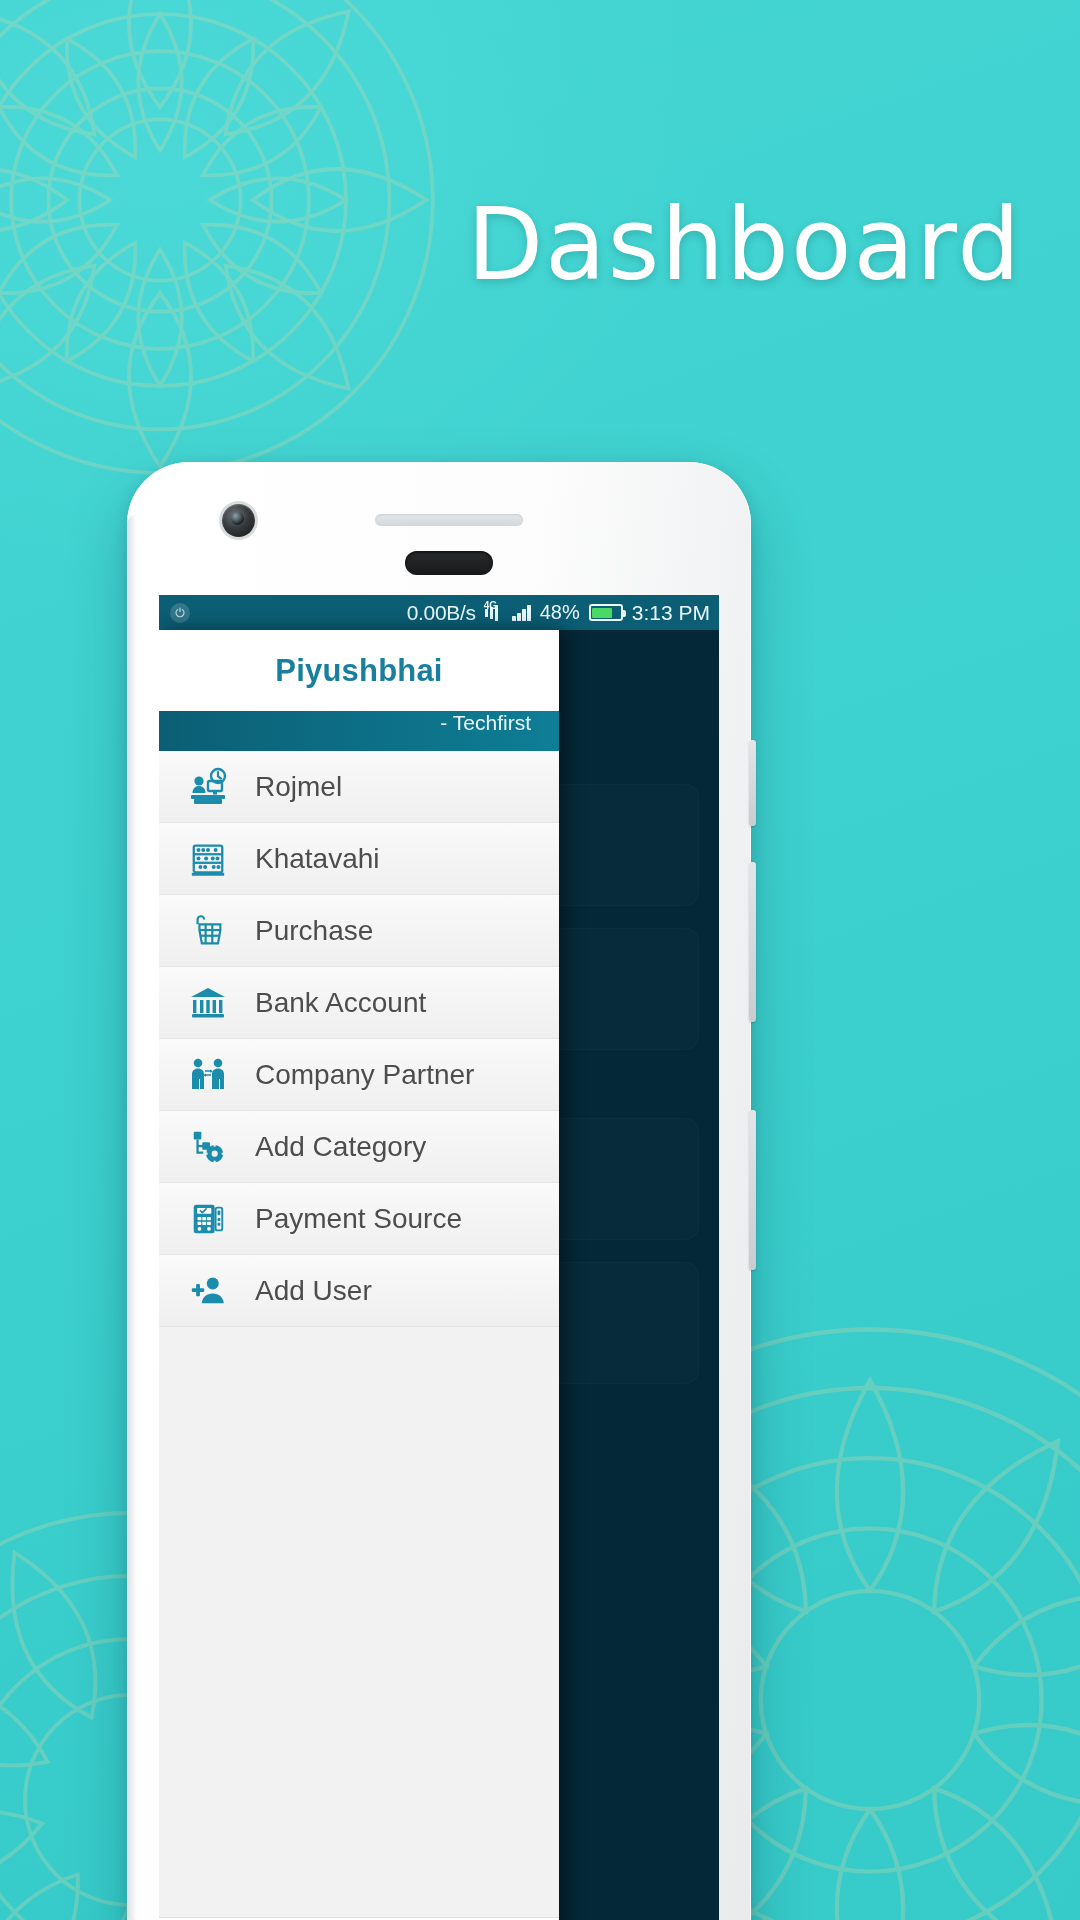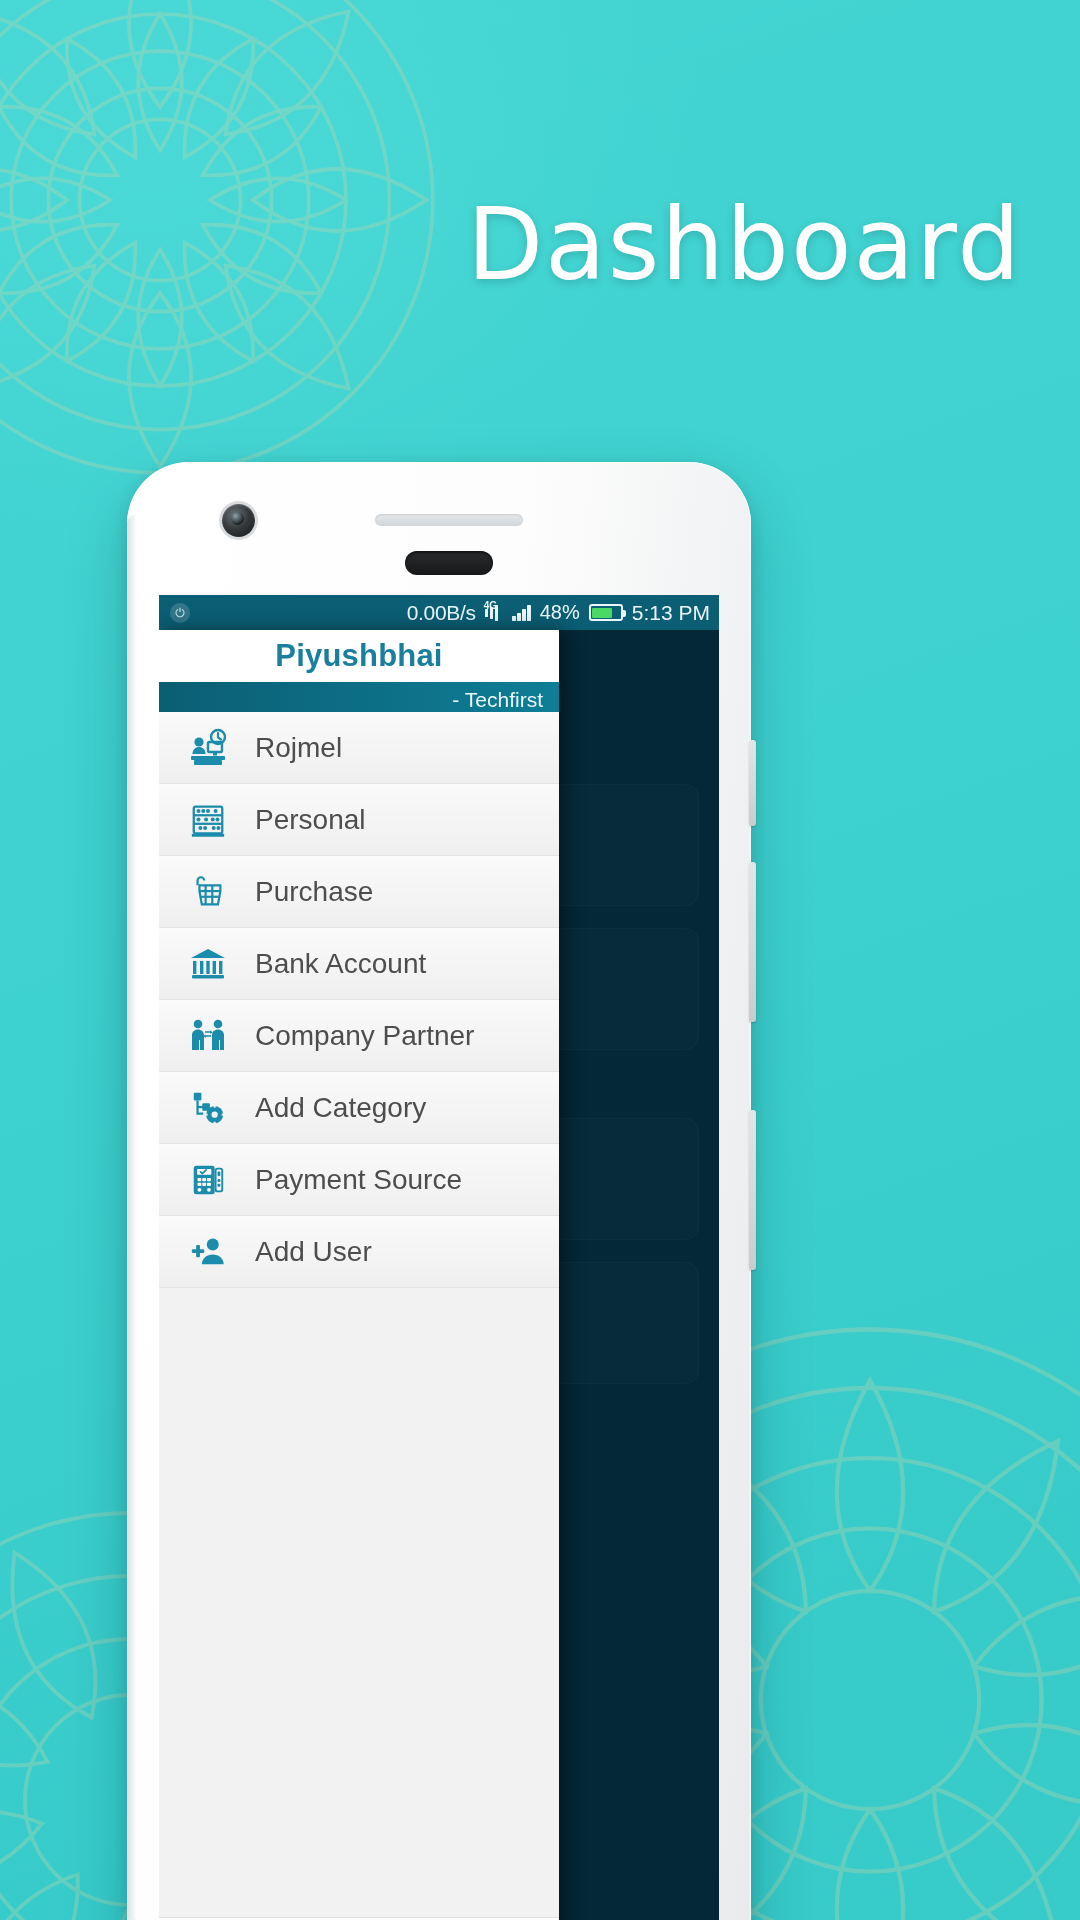--- a/index.html
+++ b/index.html
@@ -110,27 +110,27 @@
   .card .lbl{ font-size:24px;color:#d8eef5;margin-top:4px; }
   .scrim{ position:absolute; inset:0; background:rgba(0,22,32,.58); }
 
   
   .drawer{
     position:absolute; left:0; top:35px; width:400px; bottom:0;
     background:#f2f2f2; display:flex; flex-direction:column;
     box-shadow:6px 0 18px rgba(0,0,0,.45);
   }
   .drawer-head{
-    background:#ffffff; height:52px; display:flex; align-items:center; justify-content:center;
+    background:#ffffff; height:81px; display:flex; align-items:center; justify-content:center;
   }
   .drawer-head .uname{ font-size:31px; font-weight:bold; color:#1a7f9e; letter-spacing:.2px; }
   .drawer-sub{
     background:linear-gradient(90deg,#0b5e74,#0e7e96);
-    height:30px; display:flex; align-items:flex-end; justify-content:flex-end;
-    padding-right:16px; color:#eaf7fb; font-size:21px;
+    height:40px; display:flex; align-items:flex-start; justify-content:flex-end;
+    padding-right:28px; color:#eaf7fb; font-size:21px;
   }
   .menu{ flex:1; overflow:hidden; }
   .mi{
     height:72px; display:flex; align-items:center; padding-left:26px;
     border-bottom:1px solid #e4e4e4;
     background:linear-gradient(180deg,#fafafa,#efefef);
   }
   .mi .ic{ width:46px; height:46px; flex:none; display:flex; align-items:center; justify-content:center; }
   .mi .ic svg{ display:block; }
   .mi .tx{ margin-left:24px; font-size:28px; color:#4d4d4d; white-space:nowrap; }
@@ -259,21 +259,21 @@
         <span class="bars">
             <i></i>
             <i></i>
             <i></i>
             <i></i>
           </span>
         <span>48%</span>
         <span class="batt">
             <i></i>
           </span>
-        <span class="clock">5:13 PM</span>
+        <span class="clock">3:13 PM</span>
       </div>
     </div>
 
     <div class="behind">
       <div class="behind-inner">
         <div class="appbar">
           <div class="back-arrow">
             <svg width="38" height="38" viewBox="0 0 24 24" fill="none" stroke="#ffffff" stroke-width="2" stroke-linecap="round" stroke-linejoin="round">
               <line x1="20" y1="12" x2="5" y2="12"></line>
                 <polyline points="11,19 4,12 11,5"></polyline>
@@ -351,21 +351,21 @@
                 <circle cx="25" cy="19.5" r="2.1"></circle>
                   <circle cx="30" cy="19.5" r="2.1"></circle>
                 <circle cx="12" cy="28.5" r="2.1"></circle>
                   <circle cx="17" cy="28.5" r="2.1"></circle>
                 <circle cx="26" cy="28.5" r="2.1"></circle>
                   <circle cx="31" cy="28.5" r="2.1"></circle>
               </g>
               <line x1="3" y1="36" x2="37" y2="36" stroke-width="3"></line>
             </svg>
           </span>
-          <span class="tx">Personal</span>
+          <span class="tx">Khatavahi</span>
         </div>
 
         <div class="mi">
           <span class="ic">
             <svg width="38" height="38" viewBox="0 0 40 40" fill="none" stroke="#1b8cab" stroke-width="2.3">
               <path d="M9 13V8a3.5 3.5 0 0 1 7 0"></path>
               <path d="M11 13h22v6l-2.5 14h-17L11 19z"></path>
               <line x1="11" y1="19" x2="33" y2="19"></line>
               <line x1="12.5" y1="25" x2="31.5" y2="25"></line>
               <line x1="17.5" y1="13" x2="17.5" y2="33"></line>

